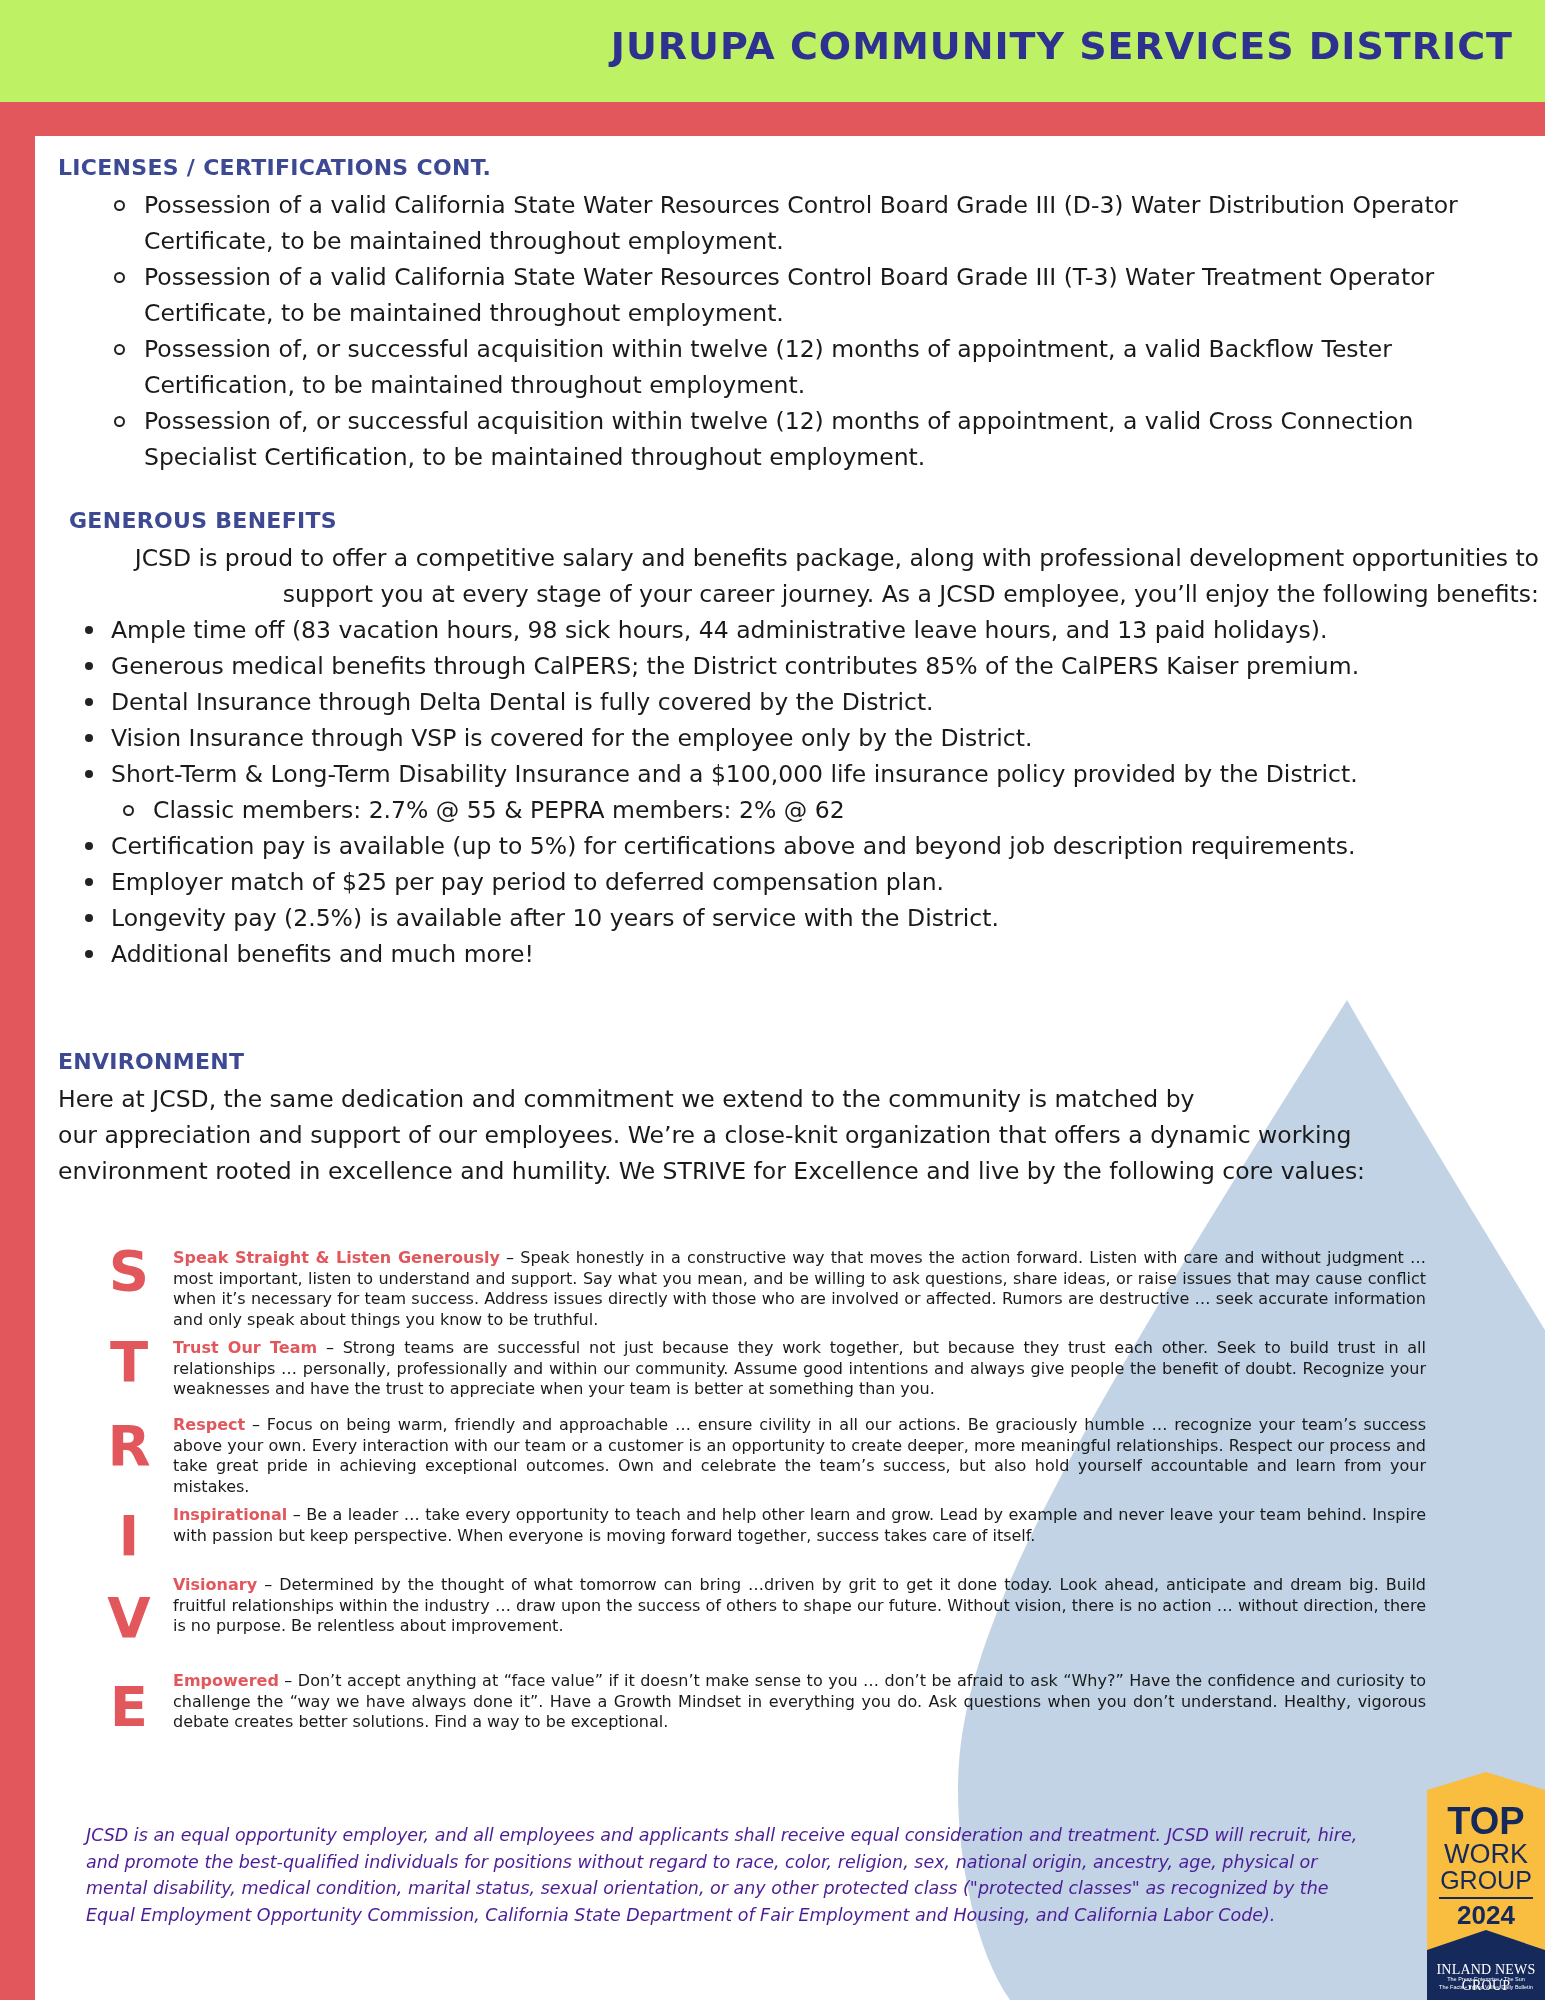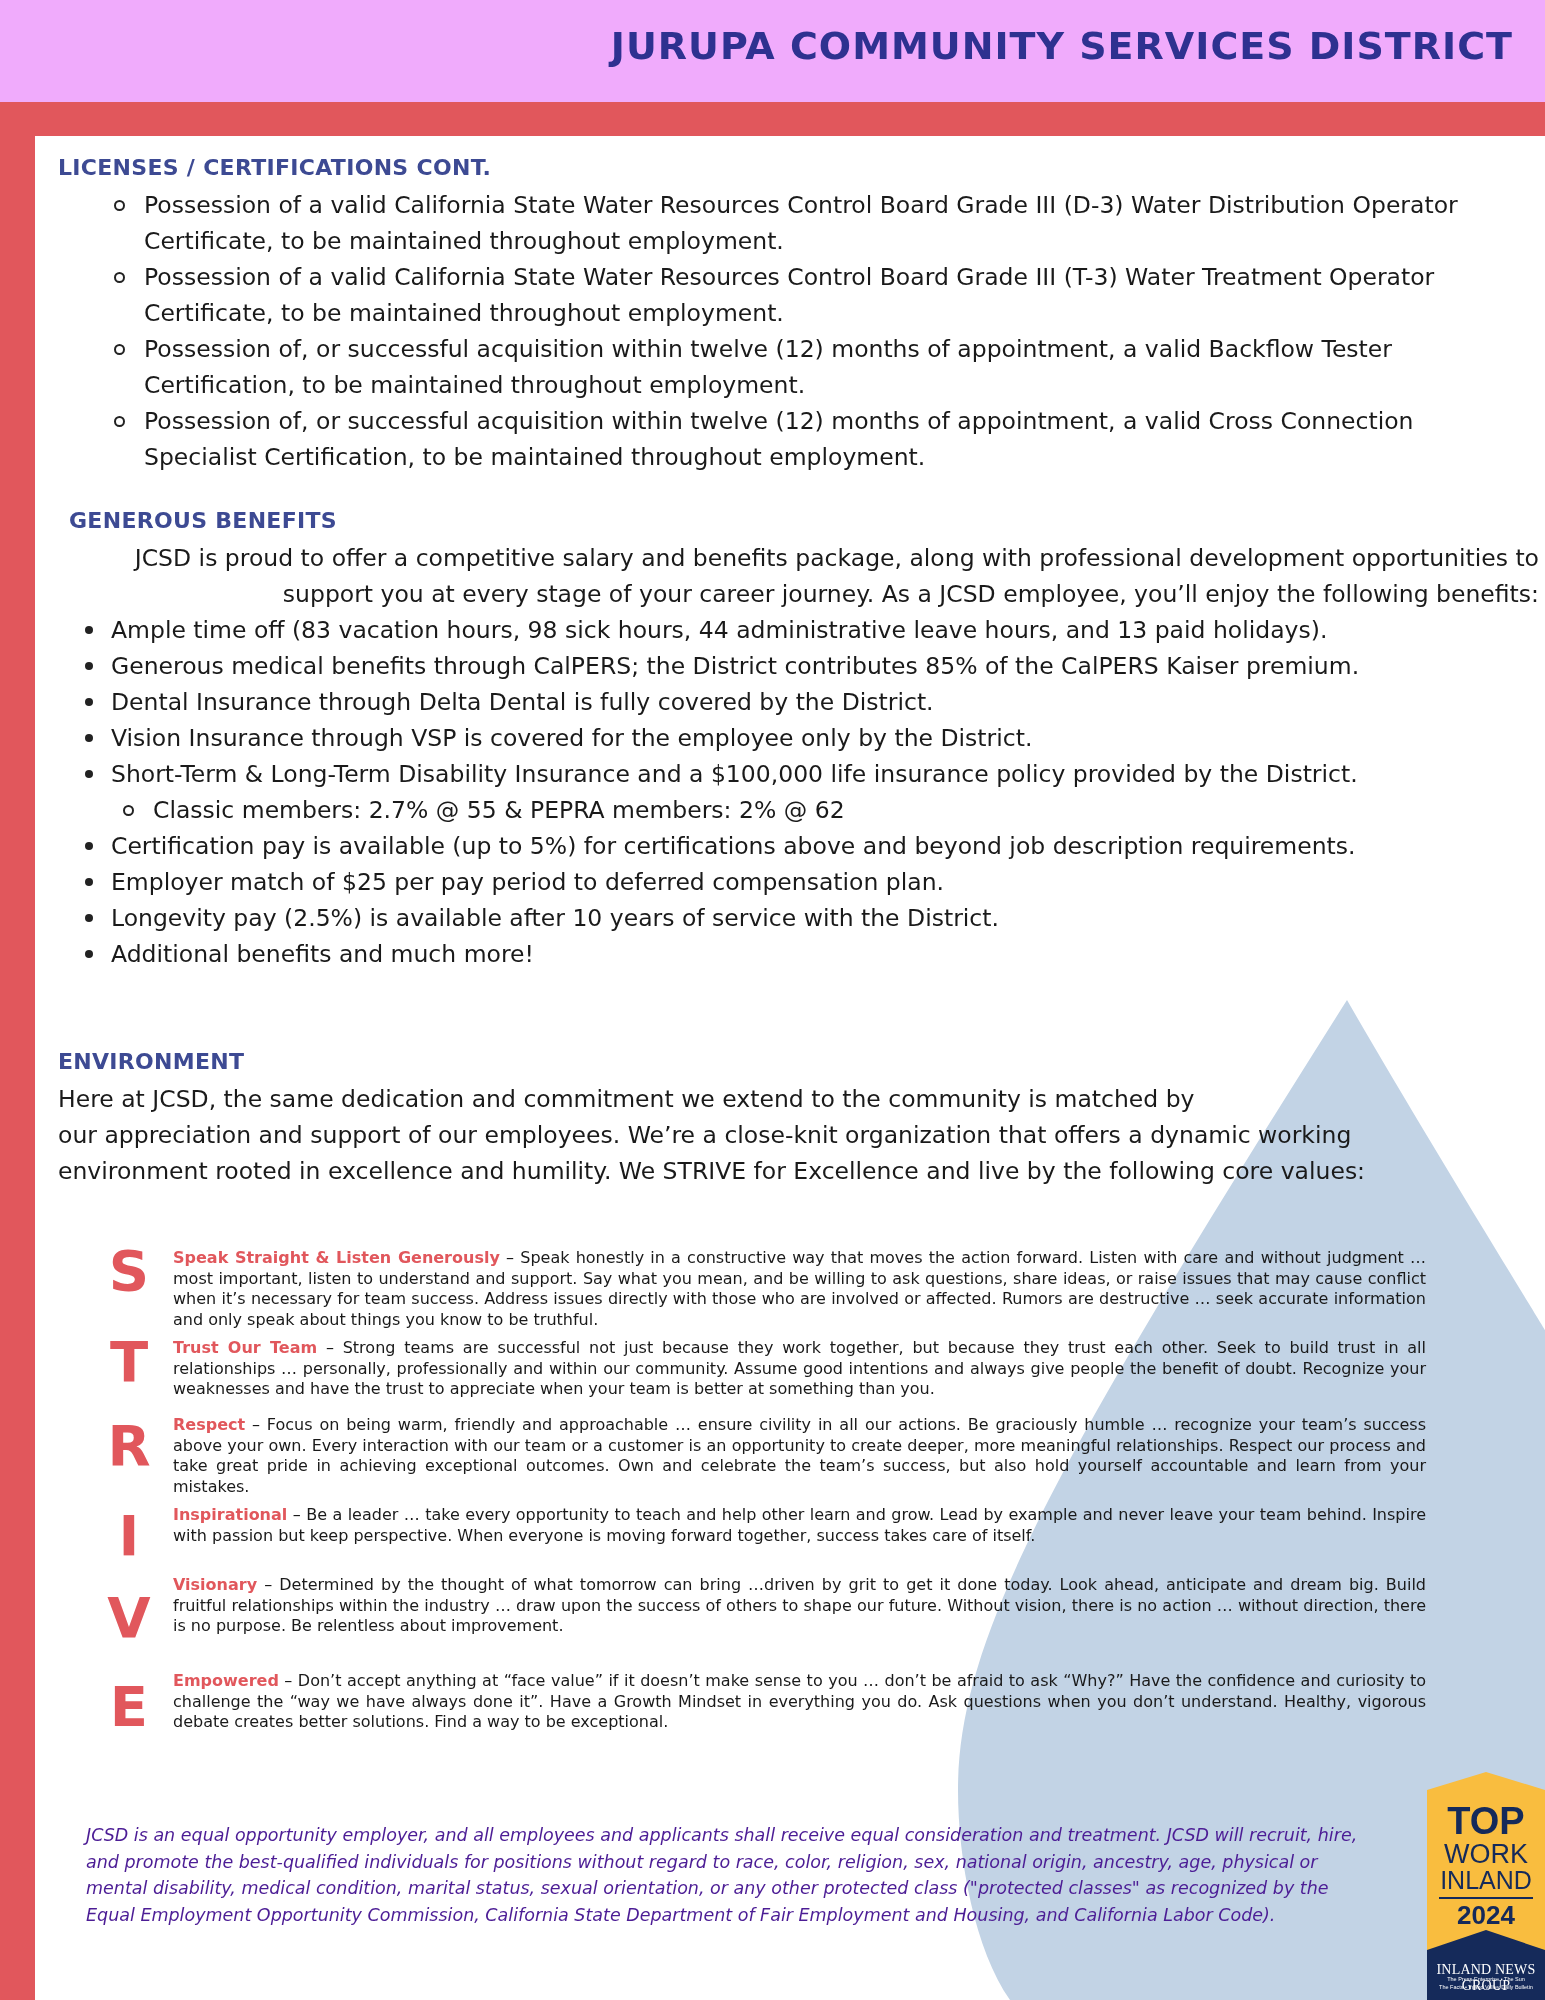--- a/index.html
+++ b/index.html
@@ -1,19 +1,19 @@
 <!DOCTYPE html>
 <html><head>
 <meta charset="utf-8">
 <style>
   * { box-sizing: border-box; margin: 0; padding: 0; }
   html, body { width: 1545px; height: 2000px; overflow: hidden; background: #ffffff; }
   body { position: relative; font-family: "DejaVu Sans", sans-serif; color: #1a1a1a; }
 
-  .header-band { position: absolute; left: 0; top: 0; width: 1545px; height: 102px; background: #f0abfc; }
+  .header-band { position: absolute; left: 0; top: 0; width: 1545px; height: 102px; background: #bef264; }
   .header-title { position: absolute; right: 32px; top: 24px; font-family: "DejaVu Sans", sans-serif; font-weight: bold; font-size: 38px; letter-spacing: 1px; color: #2e3190; }
 
   .red-top { position: absolute; left: 0; top: 102px; width: 1545px; height: 34px; background: #e1575c; }
   .red-left { position: absolute; left: 0; top: 102px; width: 35px; height: 1898px; background: #e1575c; }
 
   .drop { position: absolute; left: 0; top: 0; width: 1545px; height: 2000px; pointer-events: none; }
 
   .content { position: absolute; left: 0; top: 0; width: 1334px; height: 2000px; }
 
   .section-title { position: absolute; font-weight: bold; font-size: 22px; color: #3d4a93; letter-spacing: 0.3px; }
@@ -117,21 +117,21 @@
 
   <div class="eeo">JCSD is an equal opportunity employer, and all employees and applicants shall receive equal consideration and treatment. JCSD will recruit, hire, and promote the best-qualified individuals for positions without regard to race, color, religion, sex, national origin, ancestry, age, physical or mental disability, medical condition, marital status, sexual orientation, or any other protected class ("protected classes" as recognized by the Equal Employment Opportunity Commission, California State Department of Fair Employment and Housing, and California Labor Code).</div>
 
   <div class="badge">
     <svg width="118" height="228" viewBox="0 0 118 228" style="position:absolute;left:0;top:0;">
       <polygon points="0,18 59,0 118,18 118,228 0,228" fill="#f9bd3f"></polygon>
       <polygon points="0,178 59,158 118,178 118,228 0,228" fill="#152a5a"></polygon>
     </svg>
     <div class="badge-text badge-top">TOP</div>
     <div class="badge-text badge-work">WORK</div>
-    <div class="badge-text badge-places">INLAND</div>
+    <div class="badge-text badge-places">GROUP</div>
     <div class="badge-rule"></div>
     <div class="badge-text badge-year">2024</div>
     <div class="badge-text badge-pub">INLAND NEWS GROUP</div>
     <div class="badge-text badge-sub1">The Press-Enterprise • The Sun</div>
     <div class="badge-text badge-sub2">The Facts • Inland Valley Daily Bulletin</div>
   </div>
 
 </div>
 
 </body></html>

